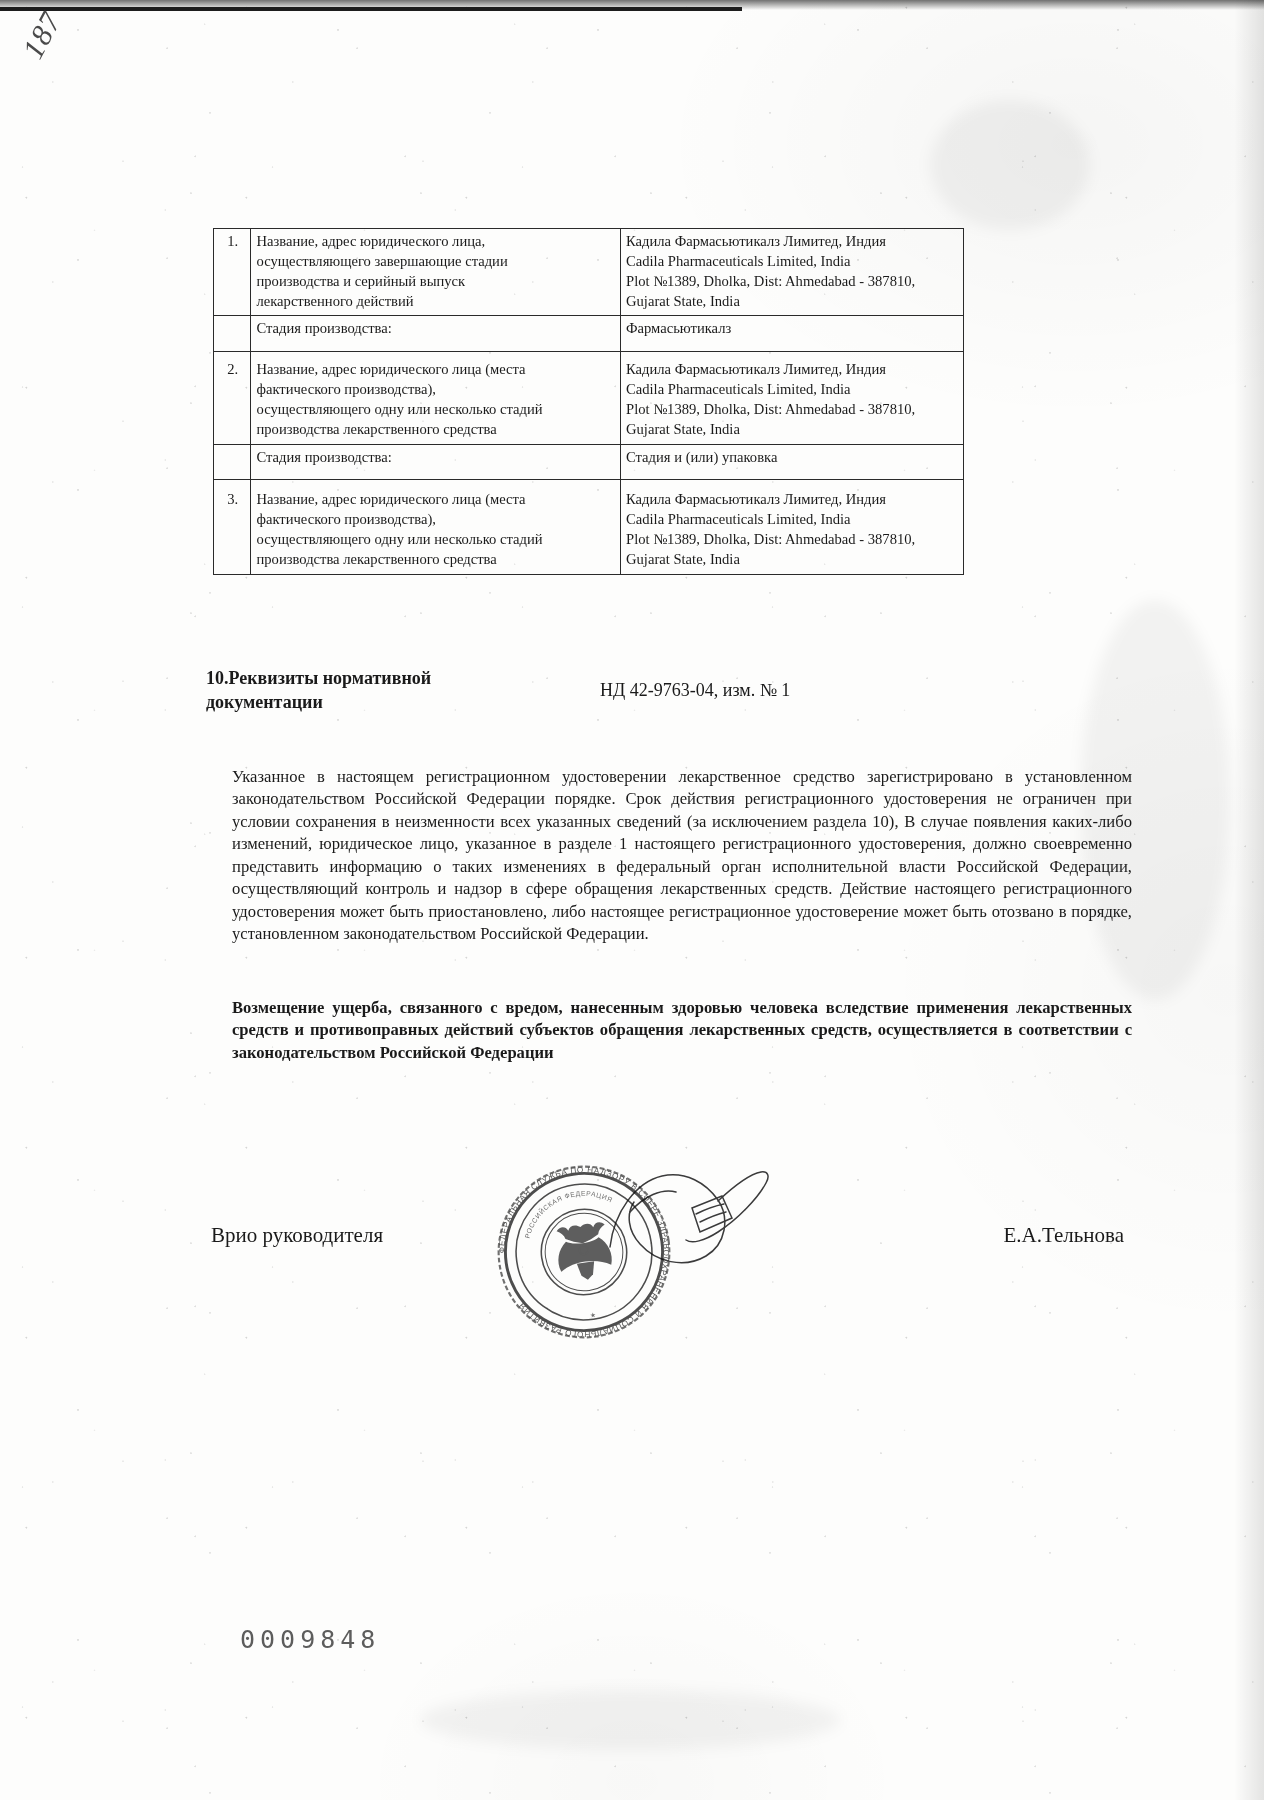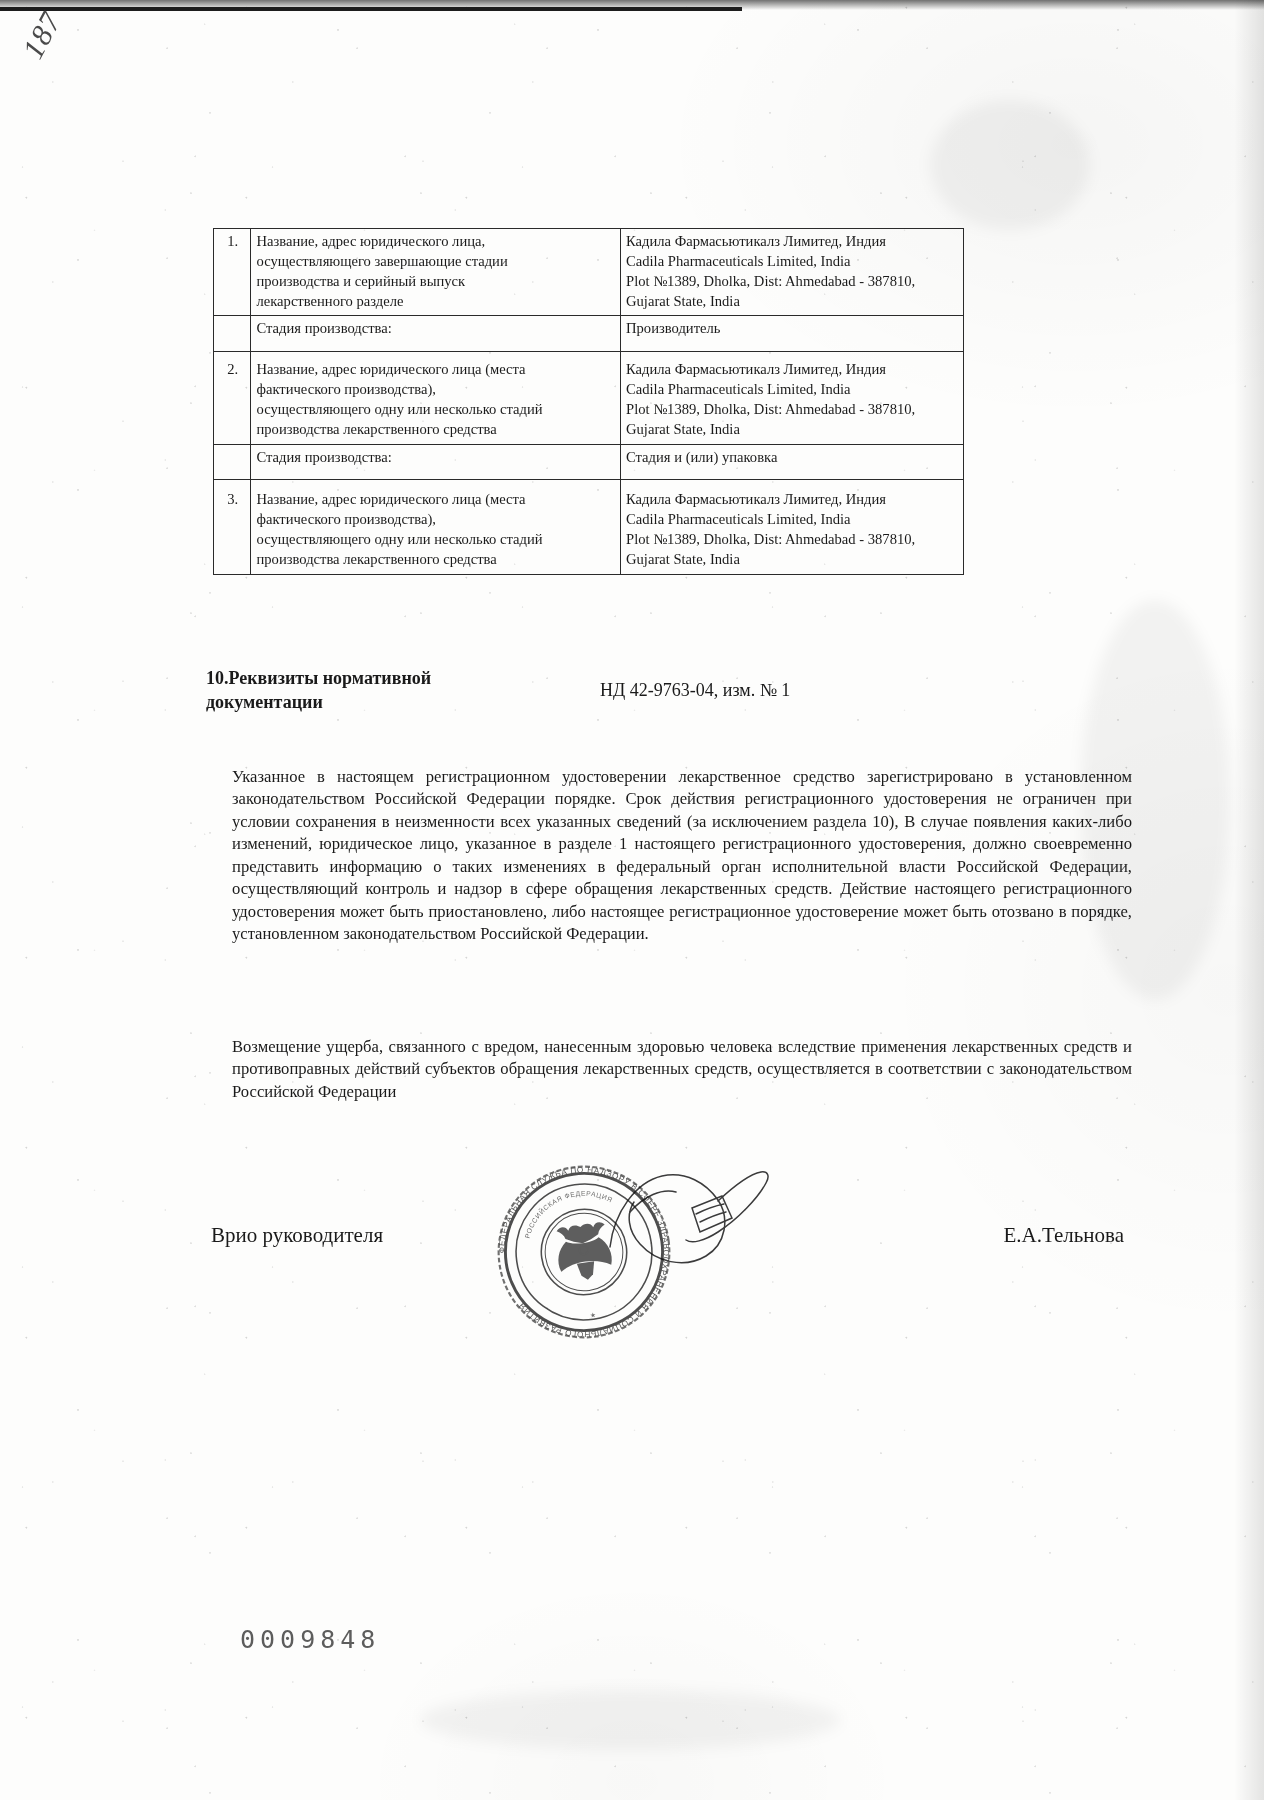--- a/index.html
+++ b/index.html
@@ -129,21 +129,21 @@
   .para {
     position: absolute;
     left: 196px;
     width: 900px;
     font-size: 16.6px;
     line-height: 1.355;
     text-align: justify;
     margin-left: 36px;
   }
   .para-1 { top: 766px; }
-  .para-2 { top: 1036px; font-weight: normal; }
+  .para-2 { top: 997px; font-weight: bold; }
 
   
   .sig-title {
     position: absolute;
     left: 211px;
     top: 1223px;
     font-size: 21px;
   }
   .sig-name {
     position: absolute;
@@ -215,37 +215,37 @@
   <div class="hand-marker">187</div>
 
   <table class="mfg-table">
     <tbody>
       <tr>
         <td class="col-num">1.</td>
         <td class="col-label">
           <span class="lbl-line">Название, адрес юридического лица,</span>
           <span class="lbl-line">осуществляющего завершающие стадии</span>
           <span class="lbl-line">производства и серийный выпуск</span>
-          <span class="lbl-line">лекарственного разделе</span>
+          <span class="lbl-line">лекарственного действий</span>
         </td>
         <td class="col-value">
           <span class="val-line">Кадила Фармасьютикалз Лимитед, Индия</span>
           <span class="val-line">Cadila Pharmaceuticals Limited, India</span>
           <span class="val-line">Plot №1389, Dholka, Dist: Ahmedabad - 387810,</span>
           <span class="val-line">Gujarat State, India</span>
         </td>
       </tr>
 
       <tr class="stage-row">
         <td class="col-num"></td>
         <td class="col-label">
           <span class="lbl-line">Стадия производства:</span>
         </td>
         <td class="col-value">
-          <span class="val-line">Производитель</span>
+          <span class="val-line">Фармасьютикалз</span>
         </td>
       </tr>
 
       <tr class="tbl-pad-top">
         <td class="col-num">2.</td>
         <td class="col-label">
           <span class="lbl-line">Название, адрес юридического лица (места</span>
           <span class="lbl-line">фактического производства),</span>
           <span class="lbl-line">осуществляющего одну или несколько стадий</span>
           <span class="lbl-line">производства лекарственного средства</span>

